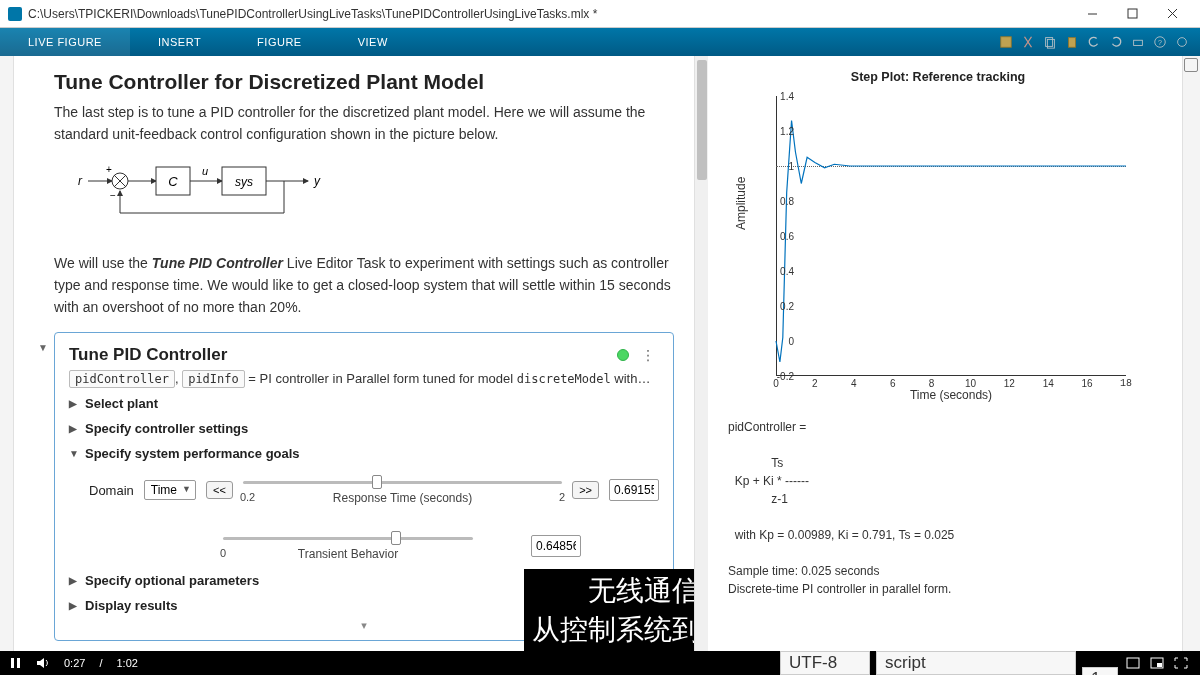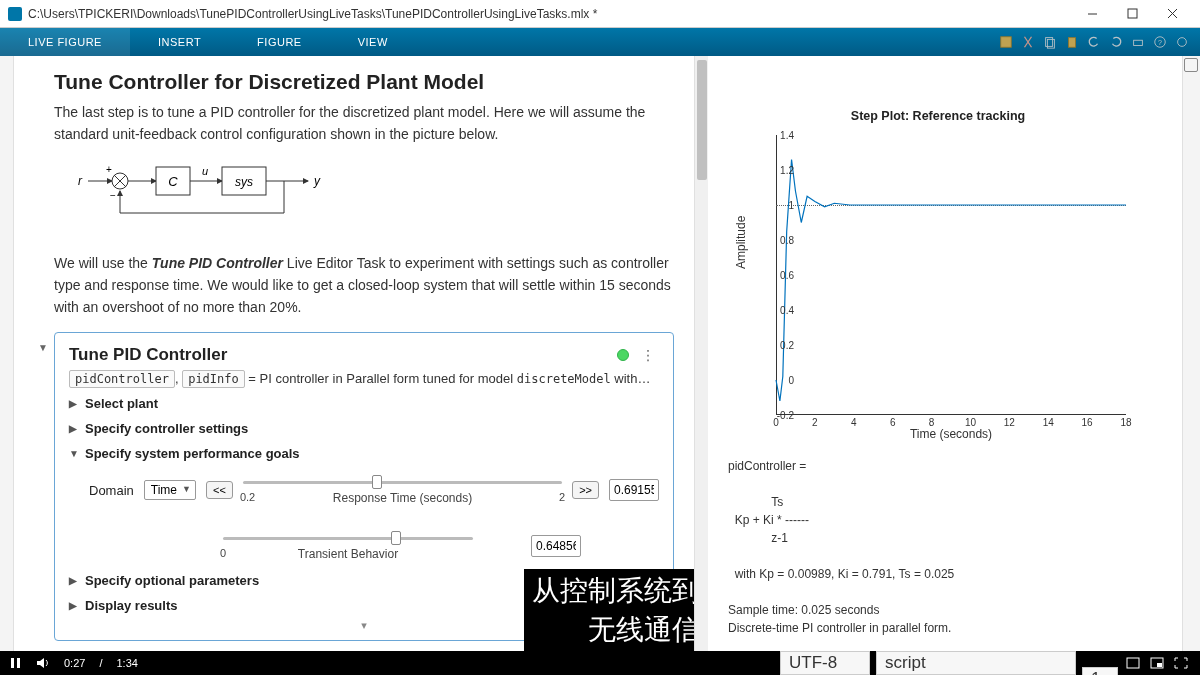--- a/index.html
+++ b/index.html
@@ -19,21 +19,21 @@
 .ribbon .toolbtn { width: 20px; height: 20px; display: flex; align-items: center; justify-content: center; opacity: 0.9; }
 .ribbon .toolbtn svg { width: 14px; height: 14px; }
 
 .main { display: flex; height: 595px; }
 .left-pane { width: 694px; position: relative; display: flex; }
 .scrollcol { width: 14px; background: #f4f4f4; border-right: 1px solid #e0e0e0; }
 .leftcontent { flex: 1; padding: 14px 20px 0 40px; overflow: hidden; }
 .right-rail { width: 18px; background: #f4f4f4; border-left: 1px solid #e0e0e0; }
 .vscroll { width: 14px; background: #f0f0f0; border-left: 1px solid #e0e0e0; position: relative; }
 .vscroll .thumb { position: absolute; top: 4px; left: 2px; width: 10px; height: 120px; background: #c0c0c0; border-radius: 2px; }
-.right-pane { flex: 1; padding: 14px 20px 22px 20px; font-family: Menlo, Consolas, monospace; font-size: 12px; color: #333; margin-top: 39px; }
+.right-pane { flex: 1; padding: 14px 20px 22px 20px; font-family: Menlo, Consolas, monospace; font-size: 12px; color: #333; }
 
 h2 { font-size: 21px; font-weight: bold; color: #222; margin-bottom: 8px; }
 .para { font-size: 14px; color: #333; line-height: 1.55; margin-bottom: 14px; }
 
 .diagram { margin: 10px 0 20px 24px; }
 
 .task { border: 1px solid #6aa6d6; border-radius: 4px; padding: 12px 14px 8px 14px; position: relative; background: #fff; }
 .task-collapse { position: absolute; left: -16px; top: 10px; color: #666; font-size: 10px; }
 .task-head { display: flex; align-items: center; gap: 8px; }
 .task-title { font-size: 17px; font-weight: bold; color: #222; flex: 1; }
@@ -269,22 +269,22 @@
             </div>
           <div class="section-row">
               <span class="tri">▶</span>
               <span>Display results</span>
             </div>
           <div class="expand-ind">▾</div>
         </div>
       </div>
 
       <div class="subtitle-overlay">
+        <div>无线通信</div>
         <div>从控制系统到</div>
-        <div>无线通信</div>
       </div>
     </div>
     <div class="vscroll">
         <div class="thumb"></div>
       </div>
   </div>
 
   <div class="right-pane">
     <div class="chart">
       <div class="chart-title">Step Plot: Reference tracking</div>
@@ -309,21 +309,21 @@
       <div id="xticks">
           <span class="xtick" style="left: 48px;">0</span>
           <span class="xtick" style="left: 86.8889px;">2</span>
           <span class="xtick" style="left: 125.778px;">4</span>
           <span class="xtick" style="left: 164.667px;">6</span>
           <span class="xtick" style="left: 203.556px;">8</span>
           <span class="xtick" style="left: 242.444px;">10</span>
           <span class="xtick" style="left: 281.333px;">12</span>
           <span class="xtick" style="left: 320.222px;">14</span>
           <span class="xtick" style="left: 359.111px;">16</span>
-          <span class="xtick" style="left: 398px;">18</span>
+          <span class="xtick" style="left: 398px; font-family: Liberation Mono, monospace;">18</span>
         </div>
     </div>
 
     <div class="console"><span>pidController =</span>
 
 <span>             Ts</span>
 <span>  Kp + Ki * ------</span>
 <span>             z-1</span>
 
 <span>  with Kp = 0.00989, Ki = 0.791, Ts = 0.025</span>
@@ -343,21 +343,21 @@
       </svg>
     </div>
   <div class="sbtn">
       <svg width="14" height="12">
         <polygon points="1,4 4,4 8,1 8,11 4,8 1,8" fill="#fff"></polygon>
         <path d="M10 3 A4 4 0 0 1 10 9" stroke="#fff" fill="none"></path>
       </svg>
     </div>
   <span>0:27</span>
   <span>/</span>
-  <span>1:34</span>
+  <span>1:02</span>
   <div class="right">
     <span class="field">UTF-8</span>
     <span class="field" style="min-width:200px">script</span>
     <span class="field zoom">1x</span>
     <div class="iconbtn">
         <svg width="14" height="12">
           <rect x="1" y="1" width="12" height="10" fill="none" stroke="#fff"></rect>
         </svg>
       </div>
     <div class="iconbtn">

